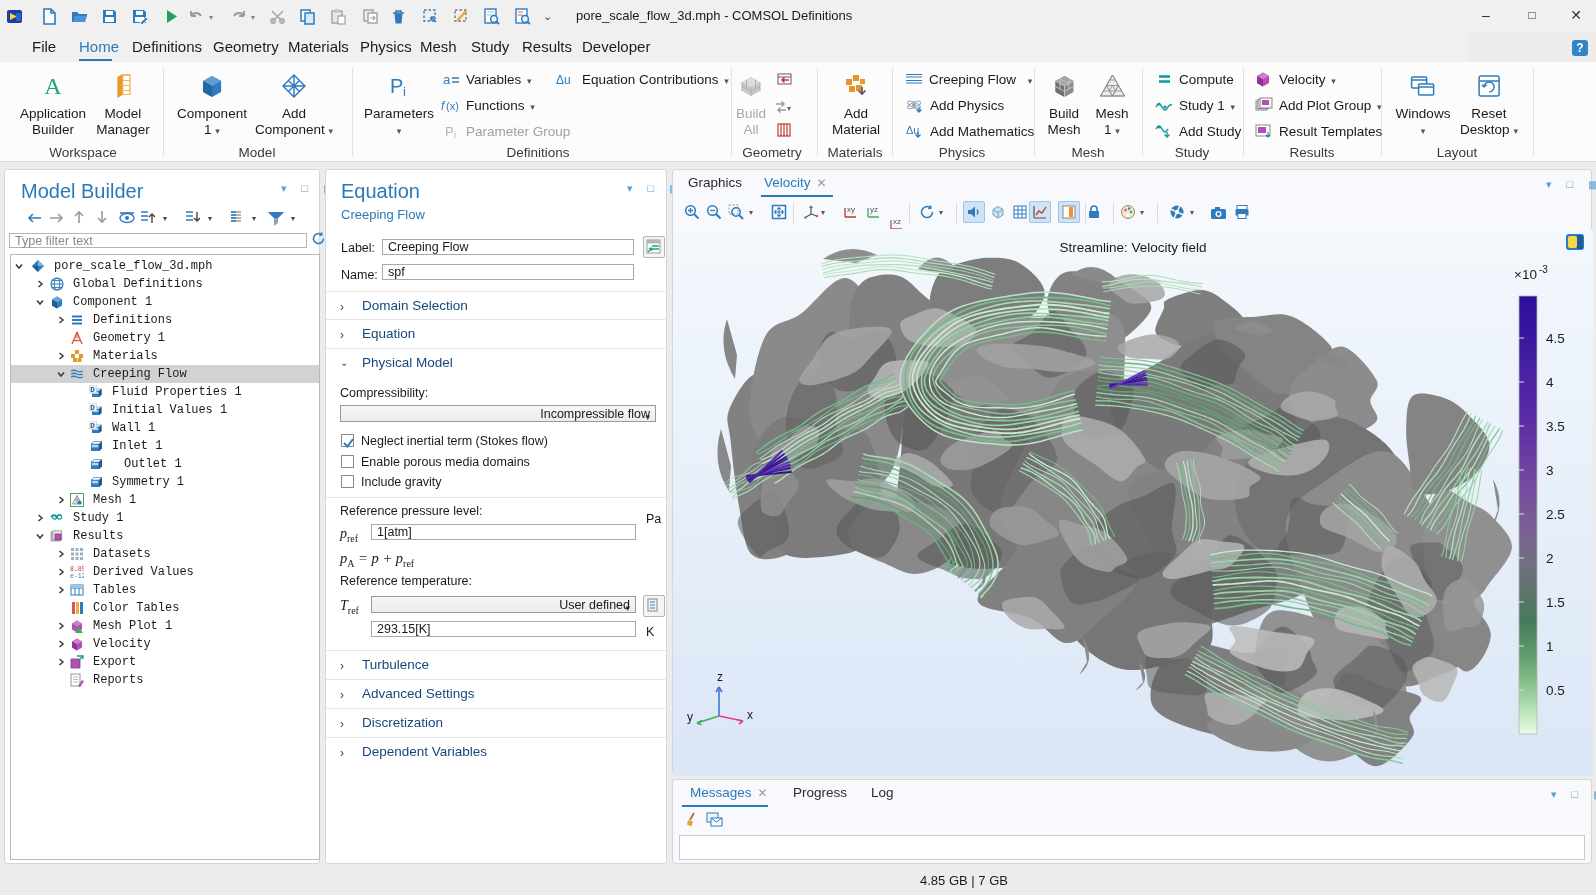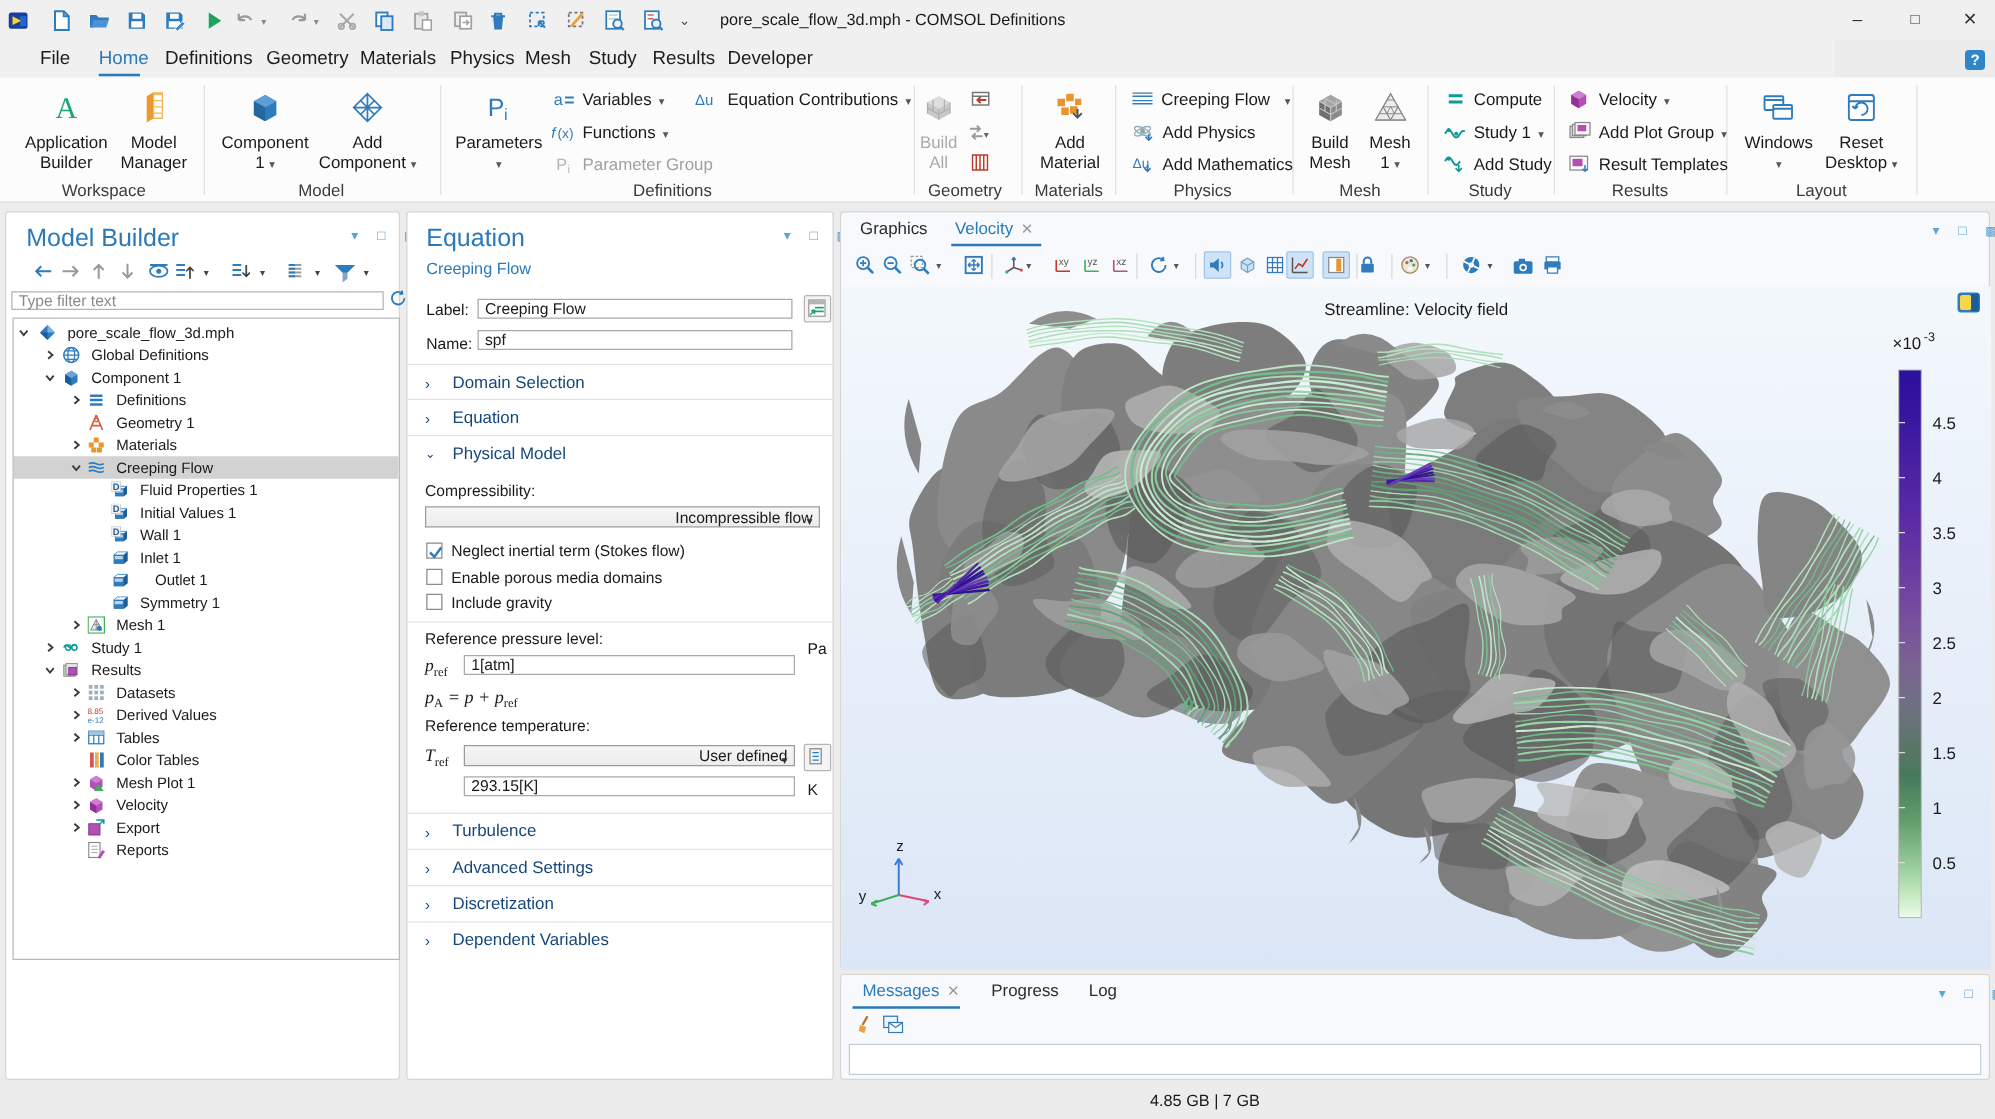--- a/index.html
+++ b/index.html
@@ -30,21 +30,21 @@
 #set-panel{left:325px;top:169px;width:342px;height:695px;}
 #gfx-panel{left:672px;top:169px;width:920px;height:606px;background:#f7f9fc;}
 #msg-panel{left:672px;top:779px;width:920px;height:85px;background:#f7f9fc;}
 .ptitle{font-size:20px;color:#2a7ab9;}
 .pinicons{position:absolute;font-size:11px;color:#5ba3d4;letter-spacing:6px;white-space:nowrap;}
 
 #mb-title{position:absolute;left:16px;top:10px;}
 #mb-toolbar{position:absolute;left:10px;top:36px;width:296px;height:22px;}
 #mb-filter{line-height:13px;position:absolute;left:4px;top:63px;width:298px;height:15px;border:1px solid #b4b4b4;background:#fff;font-size:12.5px;color:#8a8a8a;padding-left:5px;line-height:15px;}
 #mb-refresh{position:absolute;left:306px;top:61px;width:16px;height:16px;}
-#mb-tree{position:absolute;left:5px;top:84px;width:310px;height:514px;border:1px solid #b9b9b9;background:#fff;overflow:hidden;}
+#mb-tree{position:absolute;left:5px;top:84px;width:310px;height:606px;border:1px solid #b9b9b9;background:#fff;overflow:hidden;font-family:Liberation Mono, monospace;}
 .trow{position:absolute;height:18px;width:100%;font-size:12px;color:#1a1a1a;}
 .trow .lbl{position:absolute;top:2px;}
 .trow.sel{background:#d2d2d2;}
 .chev{position:absolute;top:3px;width:10px;height:10px;color:#3a3a3a;font-size:10px;}
 .ticon{position:absolute;top:2px;width:14px;height:14px;}
 
 #set-title{position:absolute;left:15px;top:10px;}
 #set-sub{position:absolute;left:15px;top:37px;font-size:13px;color:#2a7ab9;}
 .sec{position:absolute;left:0;width:342px;height:29px;border-top:1px solid #e4e4e4;}
 .sec .sch{position:absolute;left:14px;top:8px;font-size:9px;color:#16477c;}
@@ -791,21 +791,21 @@
           <path d="M2 13 V4 M2 13 H13" stroke="#c0392b" stroke-width="1.3" fill="none"></path>
           <text x="4" y="8" font-size="8" fill="#555">xy</text>
         </svg>
       </span>
       <span style="position:absolute;left:190px;top:4px;width:22px;height:22px;display:inline-flex;align-items:center;justify-content:center">
         <svg width="17" height="16" viewBox="0 0 17 16" style="">
           <path d="M2 13 V4 M2 13 H13" stroke="#3fae5a" stroke-width="1.3" fill="none"></path>
           <text x="4" y="8" font-size="8" fill="#555">yz</text>
         </svg>
       </span>
-      <span style="position:absolute;left:213px;top:4px;width:22px;height:22px;display:inline-flex;align-items:center;justify-content:center">
+      <span style="position:absolute;left:213px;top:16px;width:22px;height:22px;display:inline-flex;align-items:center;justify-content:center">
         <svg width="17" height="16" viewBox="0 0 17 16" style="">
           <path d="M2 13 V4 M2 13 H13" stroke="#b0527e" stroke-width="1.3" fill="none"></path>
           <text x="4" y="8" font-size="8" fill="#555">xz</text>
         </svg>
       </span>
       <div class="gsep" style="left:236px"></div>
       <span style="position:absolute;left:243px;top:4px;width:22px;height:22px;display:inline-flex;align-items:center;justify-content:center">
         <svg width="16" height="16" viewBox="0 0 16 16" style="">
           <path d="M13.5 8 a5.5 5.5 0 1 1 -2 -4.2 M11.5 1.5 l0.3 2.6 -2.6 0.3" stroke="#2e7cbe" stroke-width="1.5" fill="none"></path>
         </svg>

